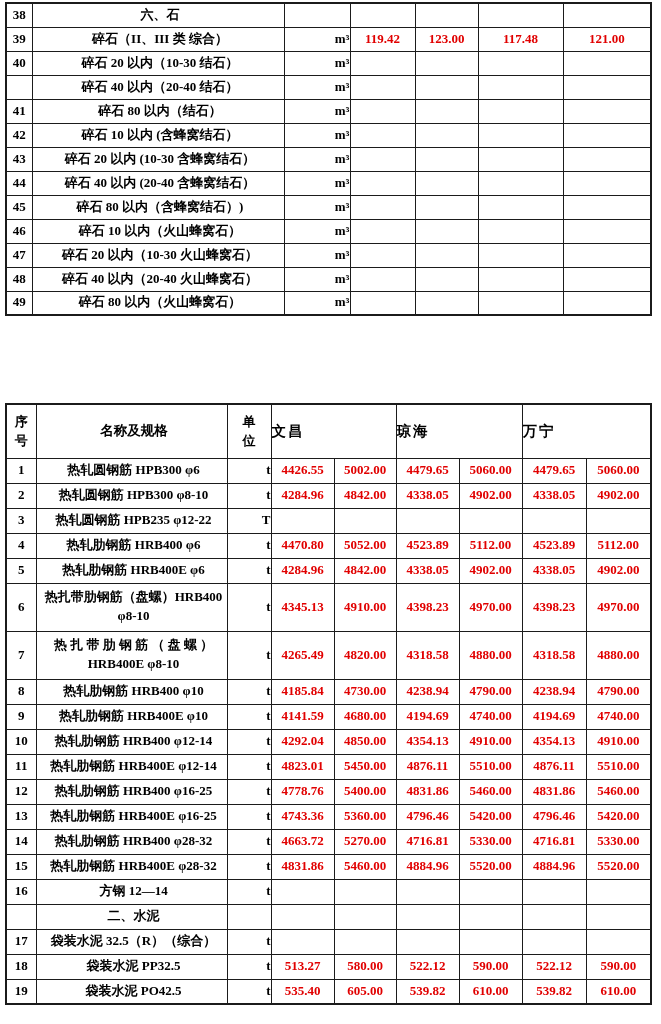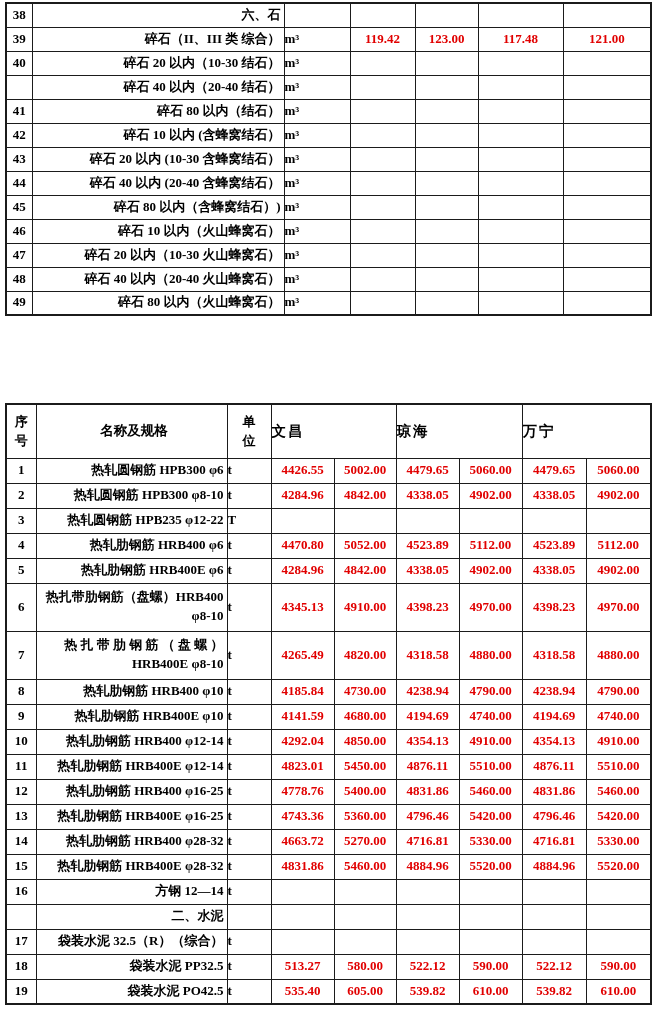--- a/index.html
+++ b/index.html
@@ -11,23 +11,23 @@
   #t1 { left:5px; top:2px;  width:645px; border:2.5px solid var(--line); }
   #t2 { left:5px; top:403px; width:645px; border:2.5px solid var(--line); }
   td { border:1.5px solid var(--line); padding:0; font-size:13px; font-weight:bold;
        vertical-align:middle; overflow:hidden; line-height:1.45; }
   #t1 tr { height:24px; }
   #t2 tr { height:25px; }
   #t2 tr.h1 { height:54px; }
   #t2 tr.h2 { height:23px; }
   #t2 tr.tall { height:48px; }
   .c-num   { text-align:center; }
-  .c-name  { text-align:right; padding-left:7px; padding-right:3px; white-space:pre-line; }
+  .c-name  { text-align:center; padding-left:7px; padding-right:3px; white-space:pre-line; }
   .c-name.center { text-align:center; padding-left:8px; font-size:13.5px; }
-  .c-unit  { text-align:left; }
+  .c-unit  { text-align:right; }
   .c-price { text-align:center; color:var(--red); }
   .city    { text-align:left; font-size:14.5px; letter-spacing:2px; }
   .sub     { text-align:center; font-size:13px; }
   .vhdr    { text-align:center; white-space:pre-line; line-height:1.5; }
 </style>
 </head>
 <body>
 
 <div class="page" style="background: rgb(255, 255, 255);">
 

